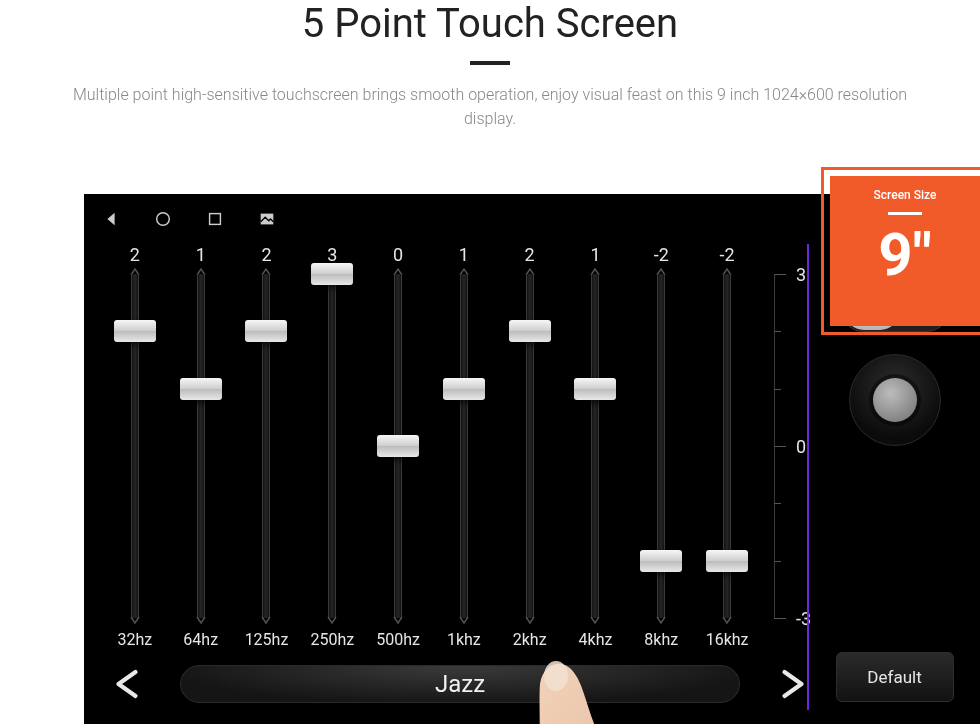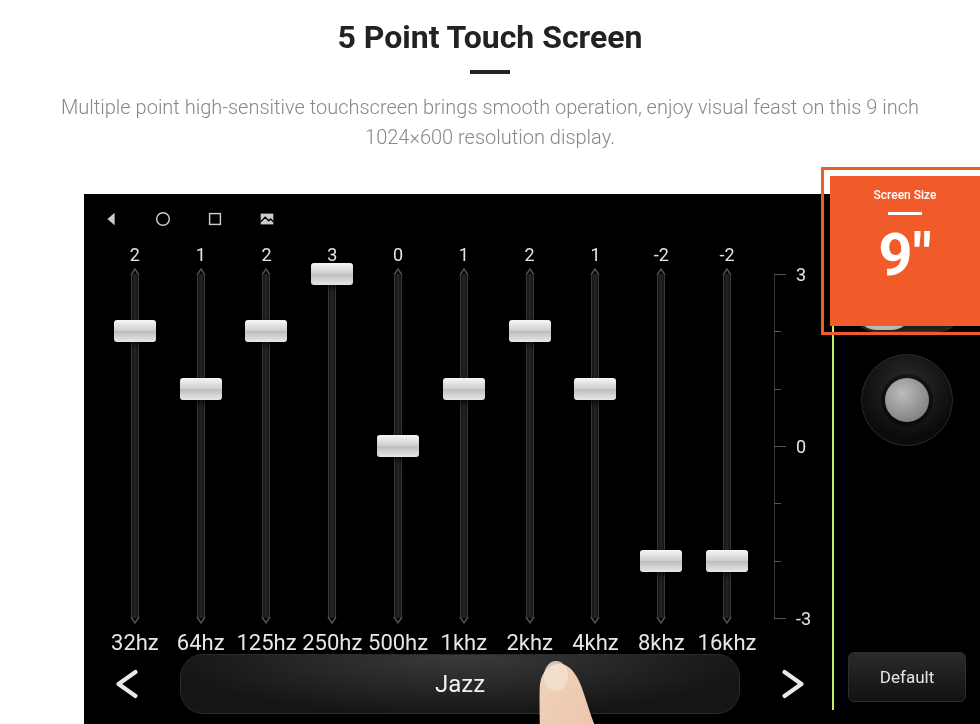--- a/index.html
+++ b/index.html
@@ -6,34 +6,33 @@
   body {
     width: 980px;
     height: 724px;
     font-family: -apple-system, "Segoe UI", Roboto, Arial, sans-serif;
     background: #fff;
     overflow: hidden;
     position: relative;
   }
   .page-title {
     text-align: center;
-    font-size: 32px;
-    font-weight: 700;
+    font-size: 40px;
+    font-weight: 400;
     color: #222;
-    margin-top: 18px;
   }
   .title-underline {
     width: 40px;
     height: 4px;
     background: #222;
     margin: 14px auto 18px auto;
   }
   .page-subtitle {
     text-align: center;
-    font-size: 20px;
+    font-size: 16px;
     color: #888;
     line-height: 1.5;
     padding: 0 50px 26px 50px;
     font-weight: 300;
   }
 
   .device {
     position: absolute;
     left: 84px;
     top: 194px;
@@ -117,21 +116,21 @@
     position: absolute;
     left: 50%;
     transform: translate(-50%, -50%);
     width: 42px;
     height: 22px;
     border-radius: 3px;
     background: linear-gradient(to bottom, #f7f7f7 0%, #cfcfcf 48%, #8a8a8a 50%, #bdbdbd 52%, #e8e8e8 100%);
     box-shadow: 0 3px 6px rgba(0,0,0,.7);
   }
   .band-freq {
-    font-size: 22px;
+    font-size: 16px;
     color: #e6e6e6;
     height: 24px;
     margin-top: 8px;
     white-space: nowrap;
   }
 
   .scale {
     position: absolute;
     top: 30px;
     bottom: 36px;
@@ -175,39 +174,39 @@
     width: 50px;
     height: 50px;
     display: flex;
     align-items: center;
     justify-content: center;
   }
   .arrow svg { width: 34px; height: 34px; }
   .preset-pill {
     flex: 1;
     margin: 0 28px;
-    height: 60px;
+    height: 38px;
     border-radius: 23px;
     background: radial-gradient(ellipse at 50% 0%, #3b3b3b, #151515 75%);
     border: 1px solid #2b2b2b;
     display: flex;
     align-items: center;
     justify-content: center;
     font-size: 24px;
     color: #f0f0f0;
   }
 
   
   .side {
     position: absolute;
     top: 50px;
     right: 0;
     bottom: 14px;
-    width: 148px;
-    border-left: 2px solid #bef264;
+    width: 173px;
+    border-left: 2px solid #6d28d9;
     display: flex;
     flex-direction: column;
     align-items: center;
     padding: 8px 10px;
     gap: 18px;
   }
   .side-label-cut {
     font-size: 15px;
     color: #ccc;
     align-self: center;

